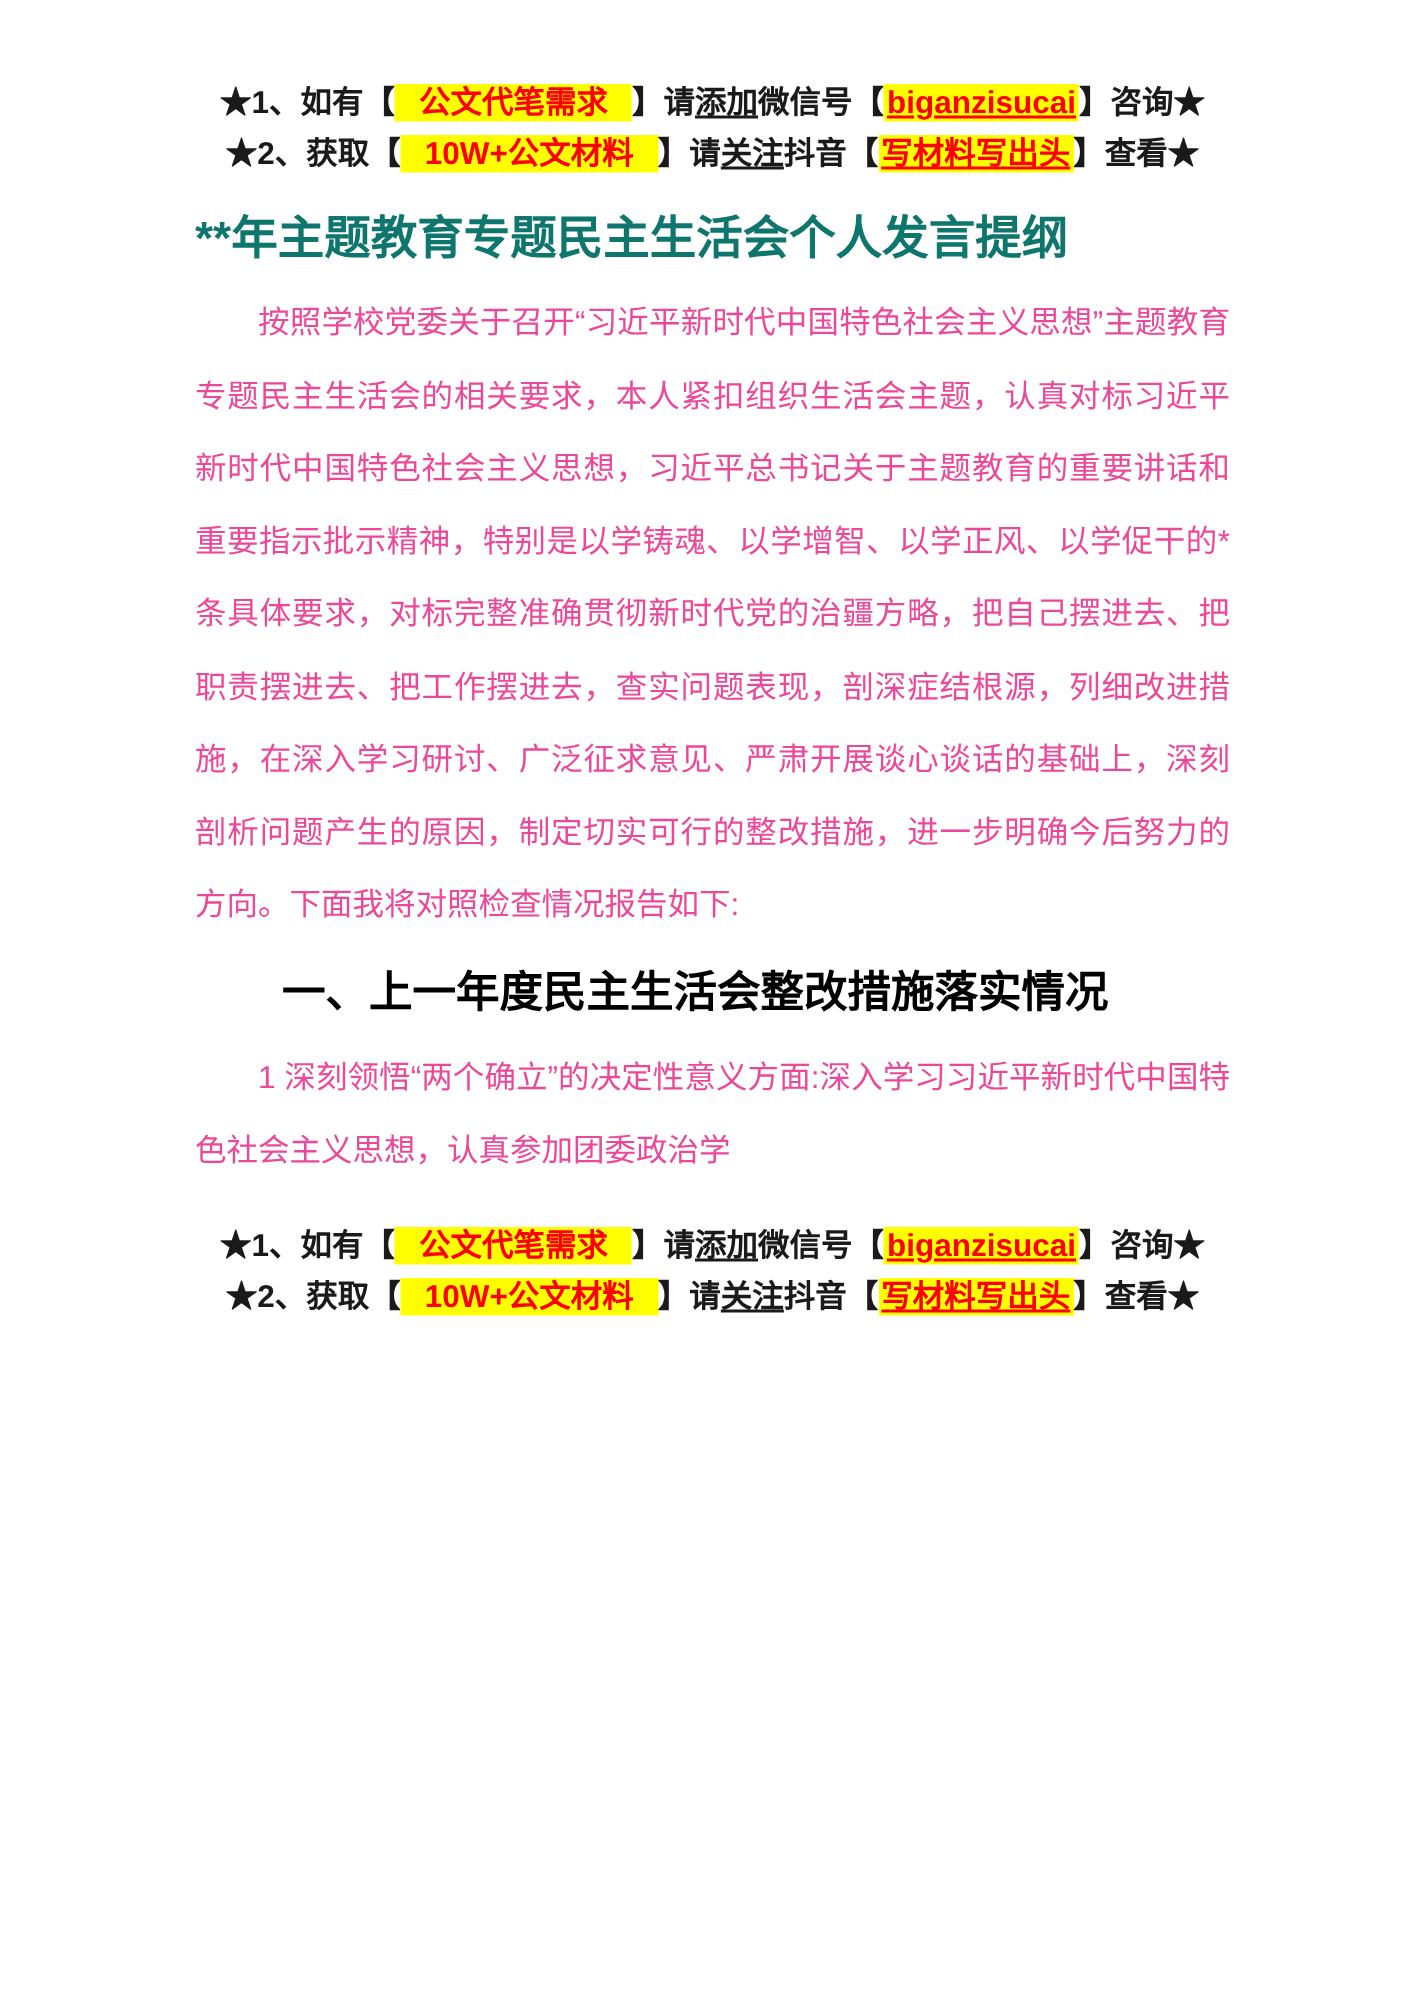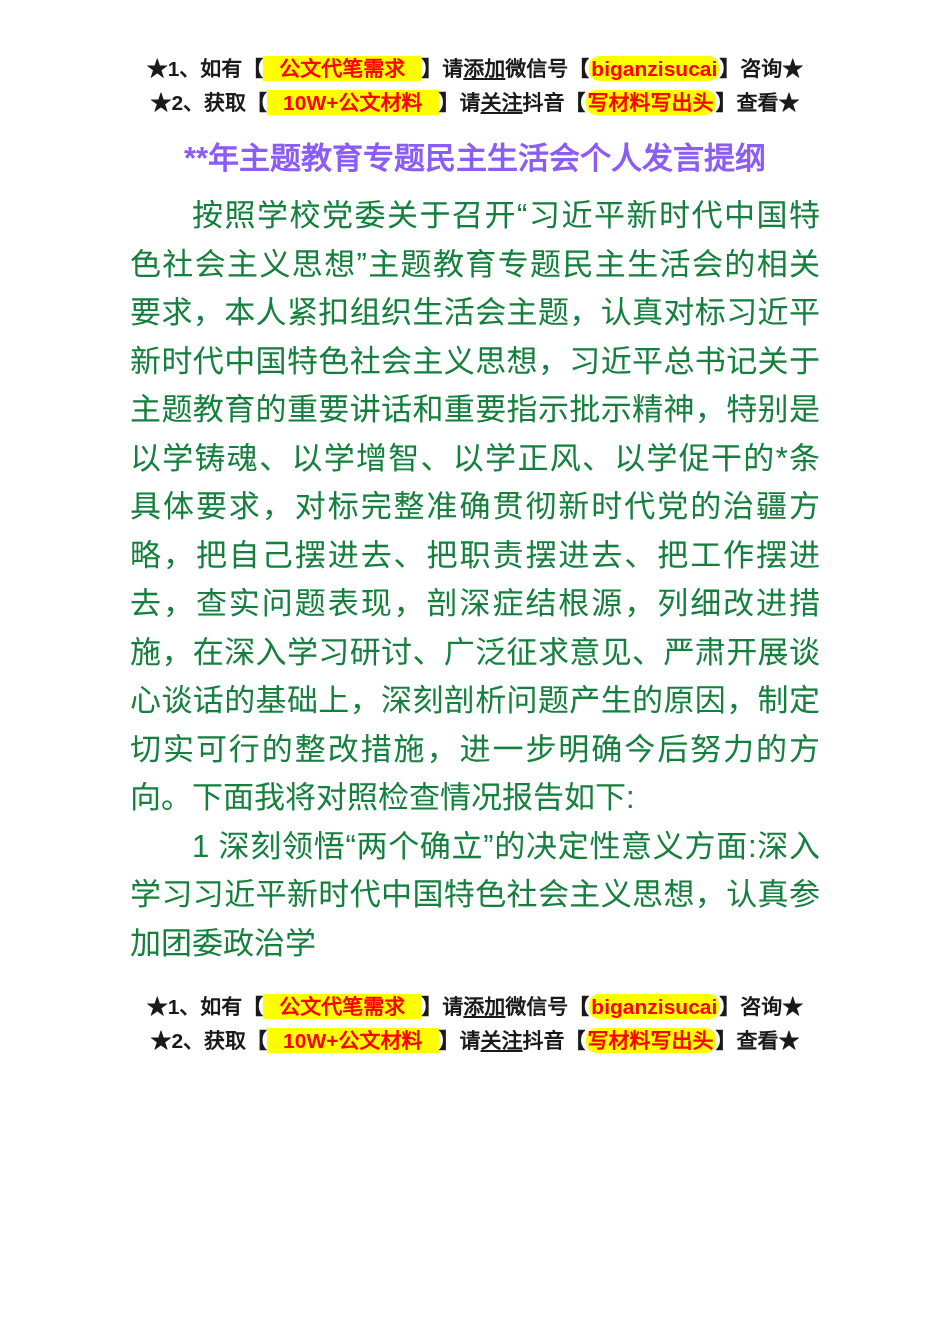--- a/index.html
+++ b/index.html
@@ -34,47 +34,46 @@
   }
   .hl {
     background: #ffff00;
     color: #ff0000;
     padding: 1px 16px;
   }
   .hl-u {
     background: #ffff00;
     color: #ff0000;
     padding: 1px 2px;
+    text-decoration: underline;
     text-decoration-color: #ff0000;
-    border-radius: 10px;
   }
   .u-black {
     text-decoration: underline;
     margin-top: 28px;
   }
   
   .doc-title {
     margin: 16px 0 0 0;
-    text-align: center;
     font-size: 31px;
     font-weight: bold;
     line-height: 46px;
-    color: #8b5cf6;
+    color: #0f766e;
   }
   
   .doc-body {
     margin-top: 10px;
   }
   .para {
     margin: 0;
-    font-size: 31px;
+    font-size: 21px;
     line-height: 48.5px;
     text-align: justify;
     text-indent: 2em;
-    color: #15803d;
+    color: #ec4899;
   }
   .section-heading {
     margin: 9px 0;
     font-size: 29px;
     line-height: 48.5px;
     font-weight: bold;
     text-indent: 2em;
     color: #000000;
   }
   .banner-bottom {
@@ -88,20 +87,21 @@
 
   <div class="banner">
     <p><span>★1、如有【</span><span class="hl">公文代笔需求</span><span>】请</span><span class="u-black">添加</span><span>微信号【</span><span class="hl-u">biganzisucai</span><span>】咨询★</span></p>
     <p><span>★2、获取【</span><span class="hl">10W+公文材料</span><span>】请</span><span class="u-black">关注</span><span>抖音【</span><span class="hl-u">写材料写出头</span><span>】查看★</span></p>
   </div>
 
   <h1 class="doc-title">**年主题教育专题民主生活会个人发言提纲</h1>
 
   <div class="doc-body">
     <p class="para">按照学校党委关于召开“习近平新时代中国特色社会主义思想”主题教育专题民主生活会的相关要求，本人紧扣组织生活会主题，认真对标习近平新时代中国特色社会主义思想，习近平总书记关于主题教育的重要讲话和重要指示批示精神，特别是以学铸魂、以学增智、以学正风、以学促干的*条具体要求，对标完整准确贯彻新时代党的治疆方略，把自己摆进去、把职责摆进去、把工作摆进去，查实问题表现，剖深症结根源，列细改进措施，在深入学习研讨、广泛征求意见、严肃开展谈心谈话的基础上，深刻剖析问题产生的原因，制定切实可行的整改措施，进一步明确今后努力的方向。下面我将对照检查情况报告如下:</p>
+    <p class="section-heading">一、上一年度民主生活会整改措施落实情况</p>
     <p class="para">1 深刻领悟“两个确立”的决定性意义方面:深入学习习近平新时代中国特色社会主义思想，认真参加团委政治学</p>
   </div>
 
   <div class="banner banner-bottom">
     <p><span>★1、如有【</span><span class="hl">公文代笔需求</span><span>】请</span><span class="u-black">添加</span><span>微信号【</span><span class="hl-u">biganzisucai</span><span>】咨询★</span></p>
     <p><span>★2、获取【</span><span class="hl">10W+公文材料</span><span>】请</span><span class="u-black">关注</span><span>抖音【</span><span class="hl-u">写材料写出头</span><span>】查看★</span></p>
   </div>
 
 </div>
 

